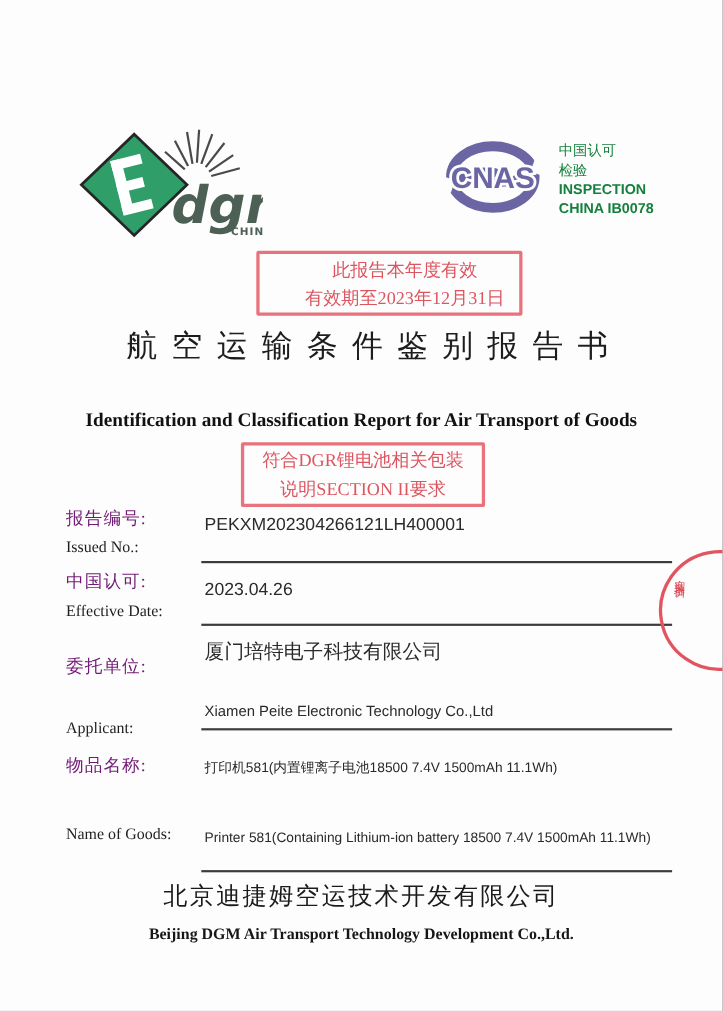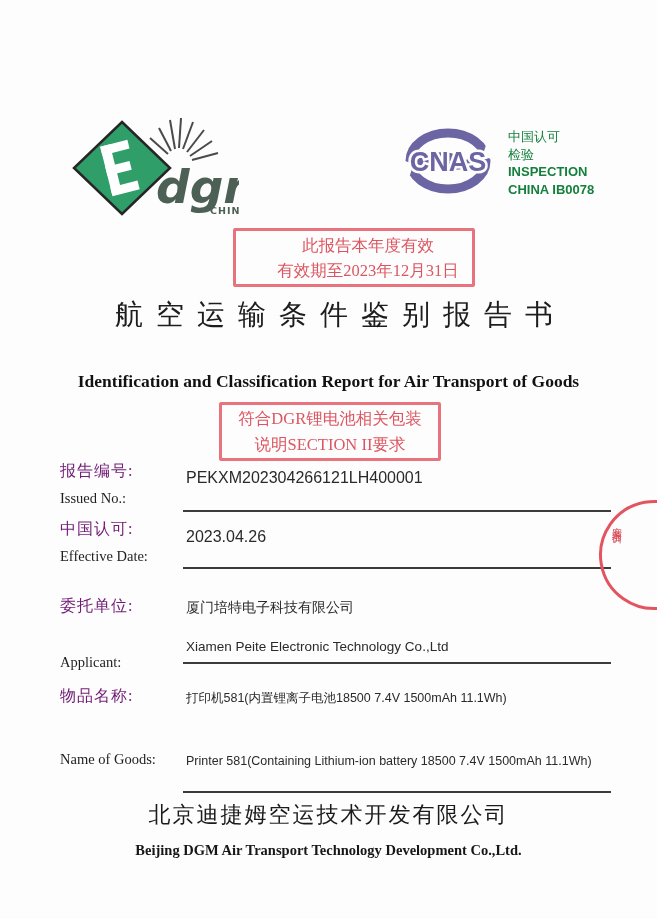--- a/index.html
+++ b/index.html
@@ -155,21 +155,21 @@
   <div class="abs label-en" style="top:490px">Issued No.:</div>
   <div class="abs value-mono" style="top:469px;font-size:16px">PEKXM202304266121LH400001</div>
   <div class="abs rule" style="top:510px"></div>
 
   <div class="abs label-cn" style="top:519px">中国认可:</div>
   <div class="abs label-en" style="top:548px">Effective Date:</div>
   <div class="abs value-mono" style="top:528px;font-size:16px">2023.04.26</div>
   <div class="abs rule" style="top:567px"></div>
 
   <div class="abs label-cn" style="top:596px">委托单位:</div>
-  <div class="abs value-mono" style="top:599px;font-size:14px">厦门培特电子科技有限公司</div>
+  <div class="abs value-mono" style="top:580px;font-size:18px">厦门培特电子科技有限公司</div>
   <div class="abs label-en" style="top:654px">Applicant:</div>
   <div class="abs value-mono" style="top:639px;font-size:13.5px">Xiamen Peite Electronic Technology Co.,Ltd</div>
   <div class="abs rule" style="top:662px"></div>
 
   <div class="abs label-cn" style="top:686px">物品名称:</div>
   <div class="abs value-mono" style="top:690px;font-size:12.5px">打印机581(内置锂离子电池18500 7.4V 1500mAh 11.1Wh)</div>
   <div class="abs label-en" style="top:751px">Name of Goods:</div>
   <div class="abs value-mono" style="top:754px;font-size:12.5px">Printer 581(Containing Lithium-ion battery 18500 7.4V 1500mAh 11.1Wh)</div>
   <div class="abs rule" style="top:791px"></div>
 

